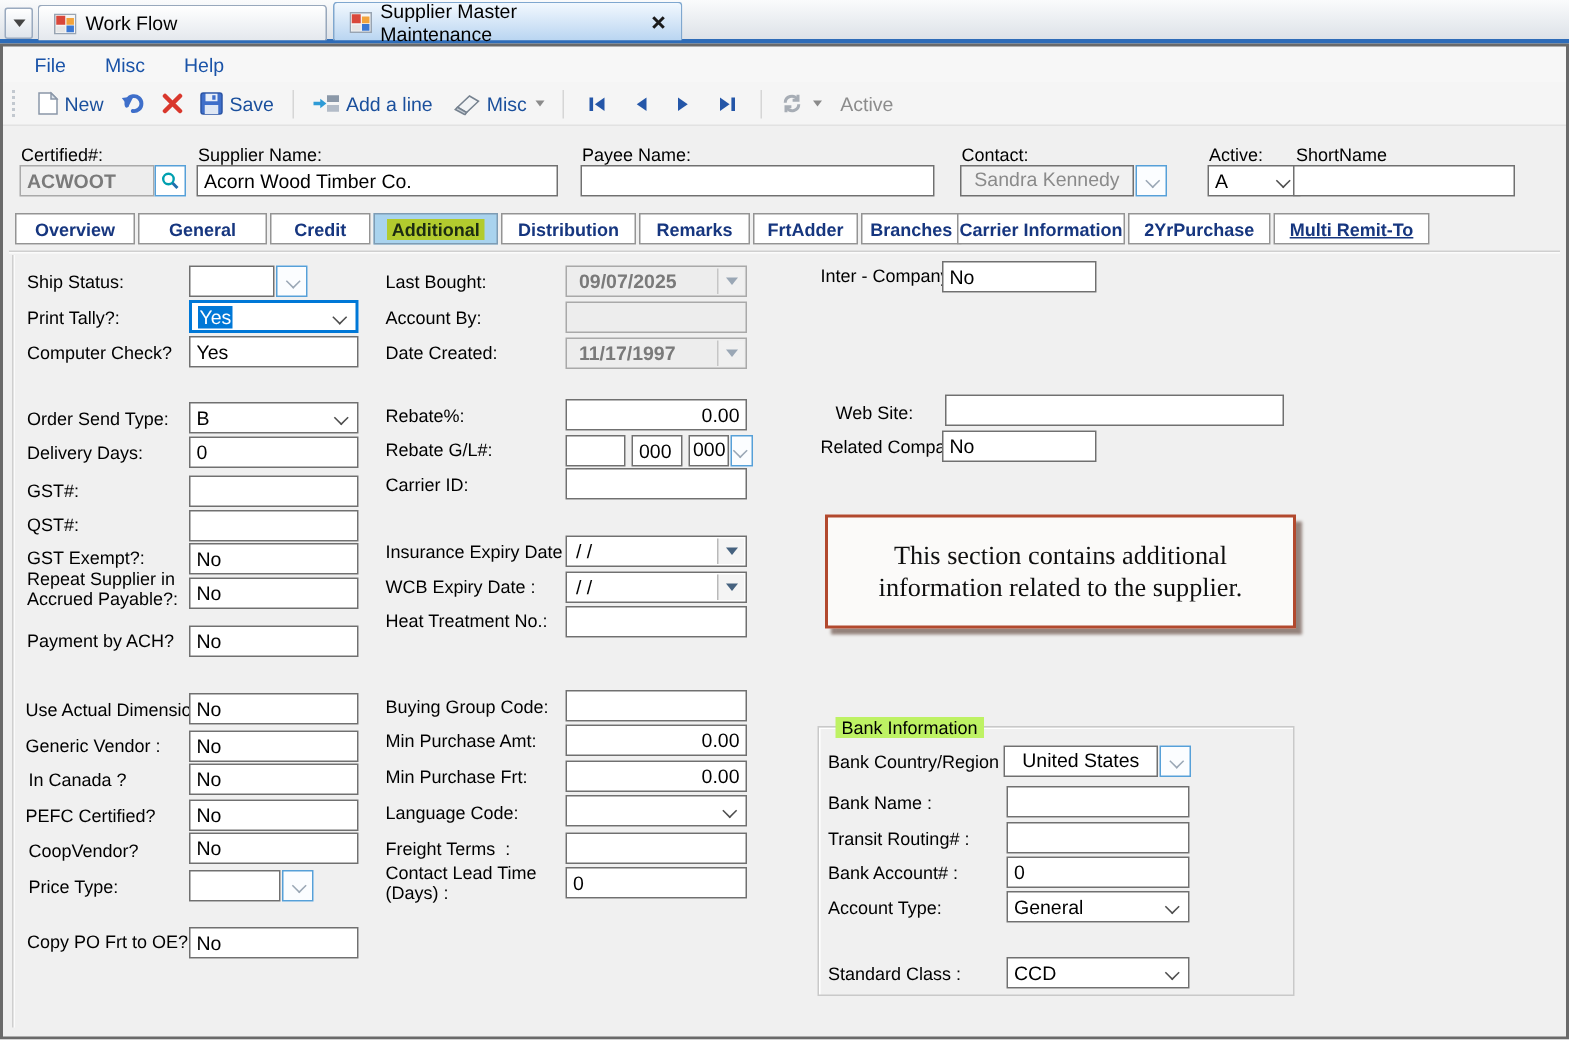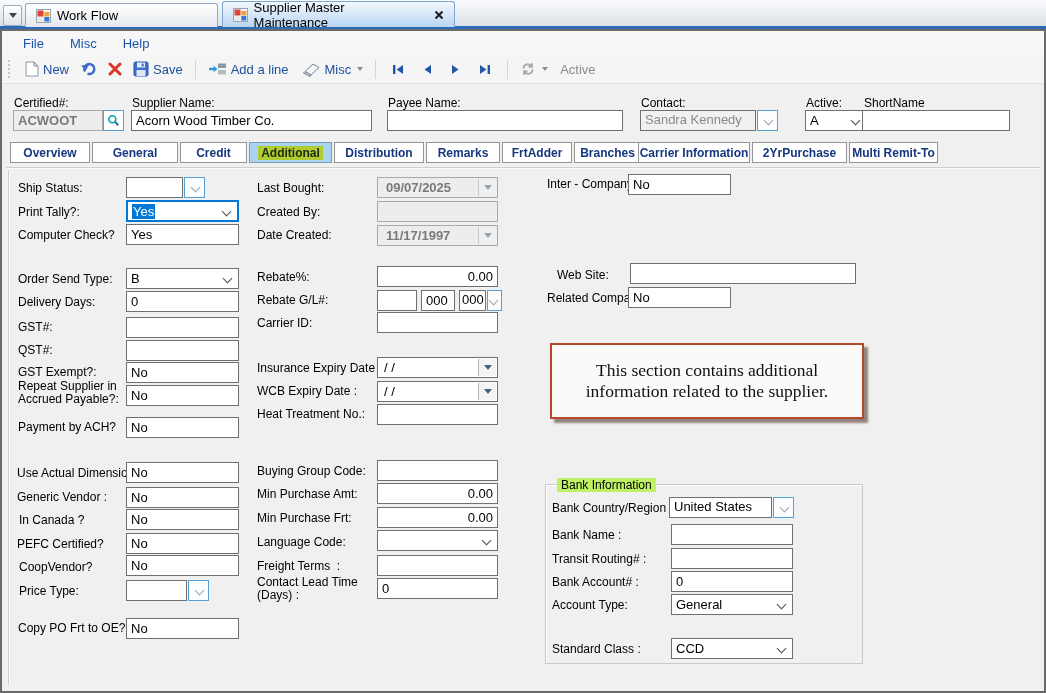--- a/index.html
+++ b/index.html
@@ -37,21 +37,21 @@
       font-family:"Liberation Sans",sans-serif;font-size:13px;padding:1px 4px;color:#000;outline:none;}
   .in.num{text-align:right;}
   .in.dis{background:#ededed;border-color:#a9a9a9;color:#7a7a7a;font-weight:700;}
   .combo{position:absolute;height:21px;box-sizing:border-box;border:1px solid #707070;background:#fff;
          display:flex;align-items:center;padding:0 4px;font-size:13px;}
   .combo.focus{border:2px solid #0078d7;height:22px;}
   .combo .sel{background:#0078d7;color:#fff;padding:0 1px;}
   .chev{width:6px;height:6px;border-right:1.7px solid #4d4d4d;border-bottom:1.7px solid #4d4d4d;
         transform:rotate(45deg);position:absolute;right:7px;top:6px;}
   .chev.lt{border-color:#9aa7b5;}
-  .combo2{position:absolute;display:flex;height:21px;}
+  .combo2{position:absolute;display:flex;height:21px;text-align:center;}
   .combo2 .edit{box-sizing:border-box;height:21px;border:1px solid #707070;background:#fff;
                 font-size:13px;padding:1px 4px;position:relative;}
   .combo2 .edit.dis{background:#f1f1f1;color:#8a8a8a;}
   .combo2 .btn{box-sizing:border-box;width:21px;height:21px;border:1px solid #56a0d8;background:#fbfdff;
                margin-left:1px;position:relative;}
   .combo2 .btn .chev{right:5px;}
   .datecombo{position:absolute;height:21px;box-sizing:border-box;border:1px solid #707070;background:#fff;
              font-size:13px;display:flex;align-items:center;padding-left:6px;}
   .datecombo .dbtn{position:absolute;right:1px;top:1px;bottom:1px;width:17px;background:#f4f4f4;
                    border-left:1px solid #b9b9b9;display:flex;align-items:center;justify-content:center;}
@@ -254,21 +254,21 @@
     </div>
   <div class="ptab" style="left:574px;width:67px;">
       <span>Branches</span>
     </div>
   <div class="ptab" style="left:638px;width:112px;">
       <span>Carrier Information</span>
     </div>
   <div class="ptab" style="left:752px;width:95px;">
       <span>2YrPurchase</span>
     </div>
-  <div class="ptab" style="left:849px;width:89px;">
+  <div class="ptab" style="left:849px;width:104px;text-decoration:underline;">
       <span>Multi Remit-To</span>
     </div>
   <div class="hline"></div>
   <div class="vedge"></div>
 
   <div class="lbl" style="left:18px;top:181px;">Ship Status:</div>
   <div class="combo2" style="left:126px;top:177px;">
     <span class="edit" style="width:57px;"></span>
     <span class="btn">
         <span class="chev lt"></span>
@@ -335,21 +335,21 @@
   <input class="in" style="left: 126px; top: 618px; width: 113px;" value="No">
 
   <div class="lbl" style="left:257px;top:181px;">Last Bought:</div>
   <div class="datedis" style="left:377px;top:177px;width:121px;">
     <span>09/07/2025</span>
     <span class="dbtn">
         <span class="tri"></span>
       </span>
   </div>
 
-  <div class="lbl" style="left:257px;top:205px;">Created By:</div>
+  <div class="lbl" style="left:257px;top:205px;">Account By:</div>
   <input class="in dis" style="left: 377px; top: 201px; width: 121px;" value="">
 
   <div class="lbl" style="left:257px;top:228px;">Date Created:</div>
   <div class="datedis" style="left:377px;top:225px;width:121px;">
     <span>11/17/1997</span>
     <span class="dbtn">
         <span class="tri"></span>
       </span>
   </div>
 

